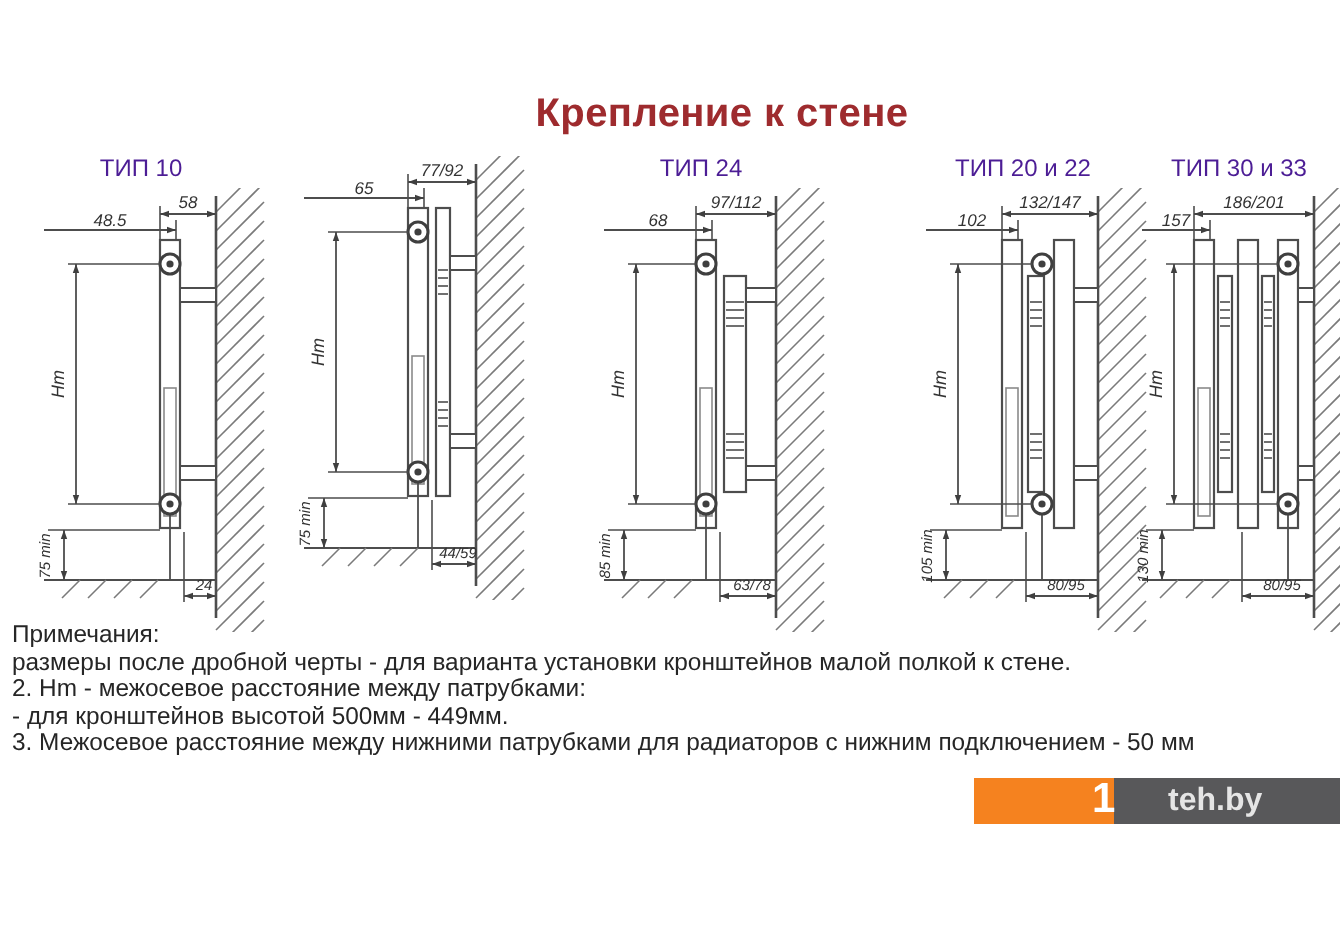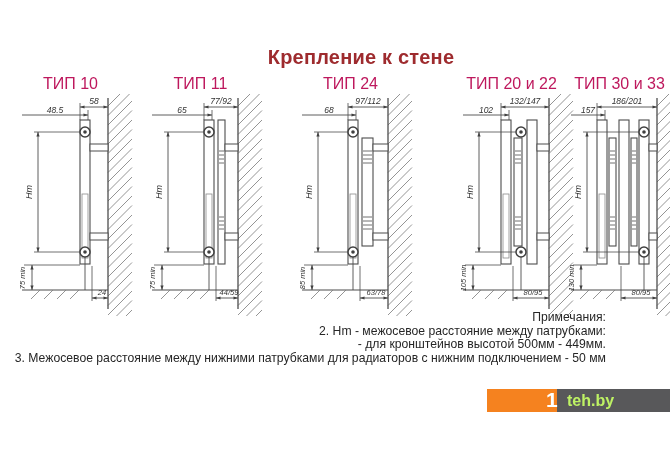--- a/index.html
+++ b/index.html
@@ -1,28 +1,28 @@
 <!DOCTYPE html>
 <html><head>
 <meta charset="utf-8">
 <style>
   html,body{margin:0;padding:0;background:#fff;}
   #stage{position:relative;width:670px;height:471px;background:#ffffff;overflow:hidden;
          font-family:"Liberation Sans",sans-serif;}
   .title{position:absolute;left:0;top:46px;width:670px;text-align:center;
          font-size:20px;font-weight:bold;color:#9e2b2e;letter-spacing:0.2px;padding-left:26px;}
   .col{position:absolute;top:76px;width:125px;}
-  .col-header{width:125px;text-align:center;font-size:16px;color:#be185d;height:16px;line-height:16px;}
+  .col-header{width:125px;text-align:center;font-size:12px;color:#4c1d95;height:16px;line-height:16px;}
   .col svg{display:block;margin-top:2px;}
   .notes{position:absolute;left:6px;top:311px;width:600px;font-size:12.2px;line-height:13.5px;color:#262626;}
-  .notes div{white-space:nowrap;text-align:right;}
+  .notes div{white-space:nowrap;}
   .watermark{position:absolute;left:487px;top:389px;width:183px;height:23px;display:flex;z-index:5;}
   .wm-orange{width:70px;height:23px;background:#f5821f;}
-  .wm-gray{flex:1;height:23px;background:#58585a;color:#bef264;font-weight:bold;font-size:16px;
-           line-height:23px;padding-left:10px;box-sizing:border-box;}
+  .wm-gray{flex:1;height:23px;background:#58585a;color:#e5e5e5;font-weight:bold;font-size:16px;
+           line-height:23px;padding-left:27px;box-sizing:border-box;}
   .wm-one{position:absolute;left:59px;top:-1px;color:#fff;font-weight:bold;font-size:21px;line-height:24px;}
 </style>
 </head>
 <body>
 
 <div id="stage">
   <div class="title">Крепление к стене</div>
 
   <div class="col" style="left:8px">
     <div class="col-header">ТИП 10</div>
@@ -92,21 +92,20 @@
         <polygon points="24,196 25.6,191.5 22.4,191.5" fill="#3f3f3f"></polygon>
         <text x="17" y="184" text-anchor="middle" font-size="7.5" fill="#333" font-style="italic" font-family="&quot;Liberation Sans&quot;,sans-serif" transform="rotate(-90 17 184)">75 min</text>
         <line x1="84" y1="172" x2="84" y2="207" stroke="#4d4d4d" stroke-width="0.8"></line>
         <line x1="84" y1="204" x2="100" y2="204" stroke="#4d4d4d" stroke-width="0.9"></line>
         <polygon points="84,204 88.5,205.6 88.5,202.4" fill="#3f3f3f"></polygon>
         <polygon points="100,204 95.5,202.4 95.5,205.6" fill="#3f3f3f"></polygon>
         <text x="94" y="201" text-anchor="middle" font-size="7.5" fill="#333" font-style="italic" font-family="&quot;Liberation Sans&quot;,sans-serif">24</text>
       </svg>
   </div>
   <div class="col" style="left:138px">
-    <div class="col-header">ТИП 11</div>
     <svg width="125" height="222" viewBox="0 0 125 222">
         <g stroke="#7a7a7a" stroke-width="0.8">
           <line x1="100" y1="12" x2="124" y2="-12"></line>
           <line x1="100" y1="21.5" x2="124" y2="-2.5"></line>
           <line x1="100" y1="31" x2="124" y2="7"></line>
           <line x1="100" y1="40.5" x2="124" y2="16.5"></line>
           <line x1="100" y1="50" x2="124" y2="26"></line>
           <line x1="100" y1="59.5" x2="124" y2="35.5"></line>
           <line x1="100" y1="69" x2="124" y2="45"></line>
           <line x1="100" y1="78.5" x2="124" y2="54.5"></line>
@@ -445,20 +444,21 @@
         <line x1="64" y1="172" x2="64" y2="207" stroke="#4d4d4d" stroke-width="0.8"></line>
         <line x1="64" y1="204" x2="100" y2="204" stroke="#4d4d4d" stroke-width="0.9"></line>
         <polygon points="64,204 68.5,205.6 68.5,202.4" fill="#3f3f3f"></polygon>
         <polygon points="100,204 95.5,202.4 95.5,205.6" fill="#3f3f3f"></polygon>
         <text x="84" y="201" text-anchor="middle" font-size="7.5" fill="#333" font-style="italic" font-family="&quot;Liberation Sans&quot;,sans-serif">80/95</text>
       </svg>
   </div>
 
   <div class="notes">
     <div>Примечания:</div>
+    <div>размеры после дробной черты - для варианта установки кронштейнов малой полкой к стене.</div>
     <div>2. Hm - межосевое расстояние между патрубками:</div>
     <div>- для кронштейнов высотой 500мм - 449мм.</div>
     <div>3. Межосевое расстояние между нижними патрубками для радиаторов с нижним подключением - 50 мм</div>
   </div>
 
   <div class="watermark">
     <div class="wm-orange"></div>
     <span class="wm-one">1</span>
     <div class="wm-gray">teh.by</div>
   </div>

